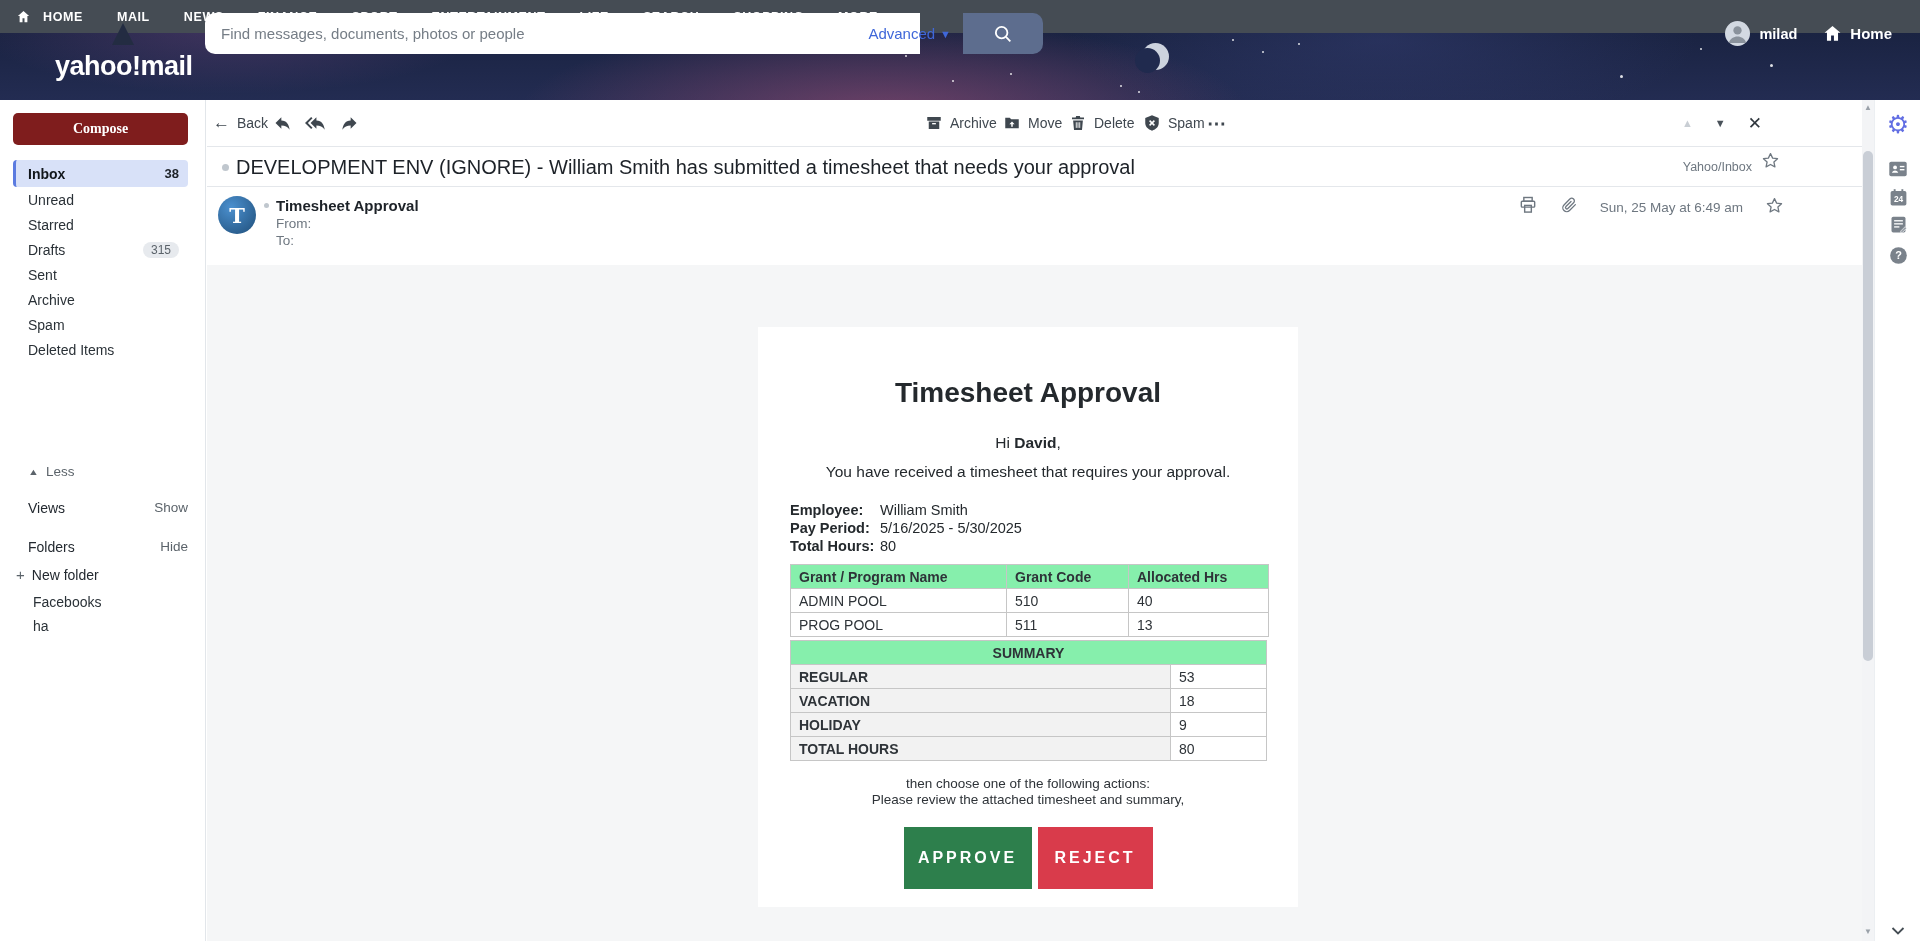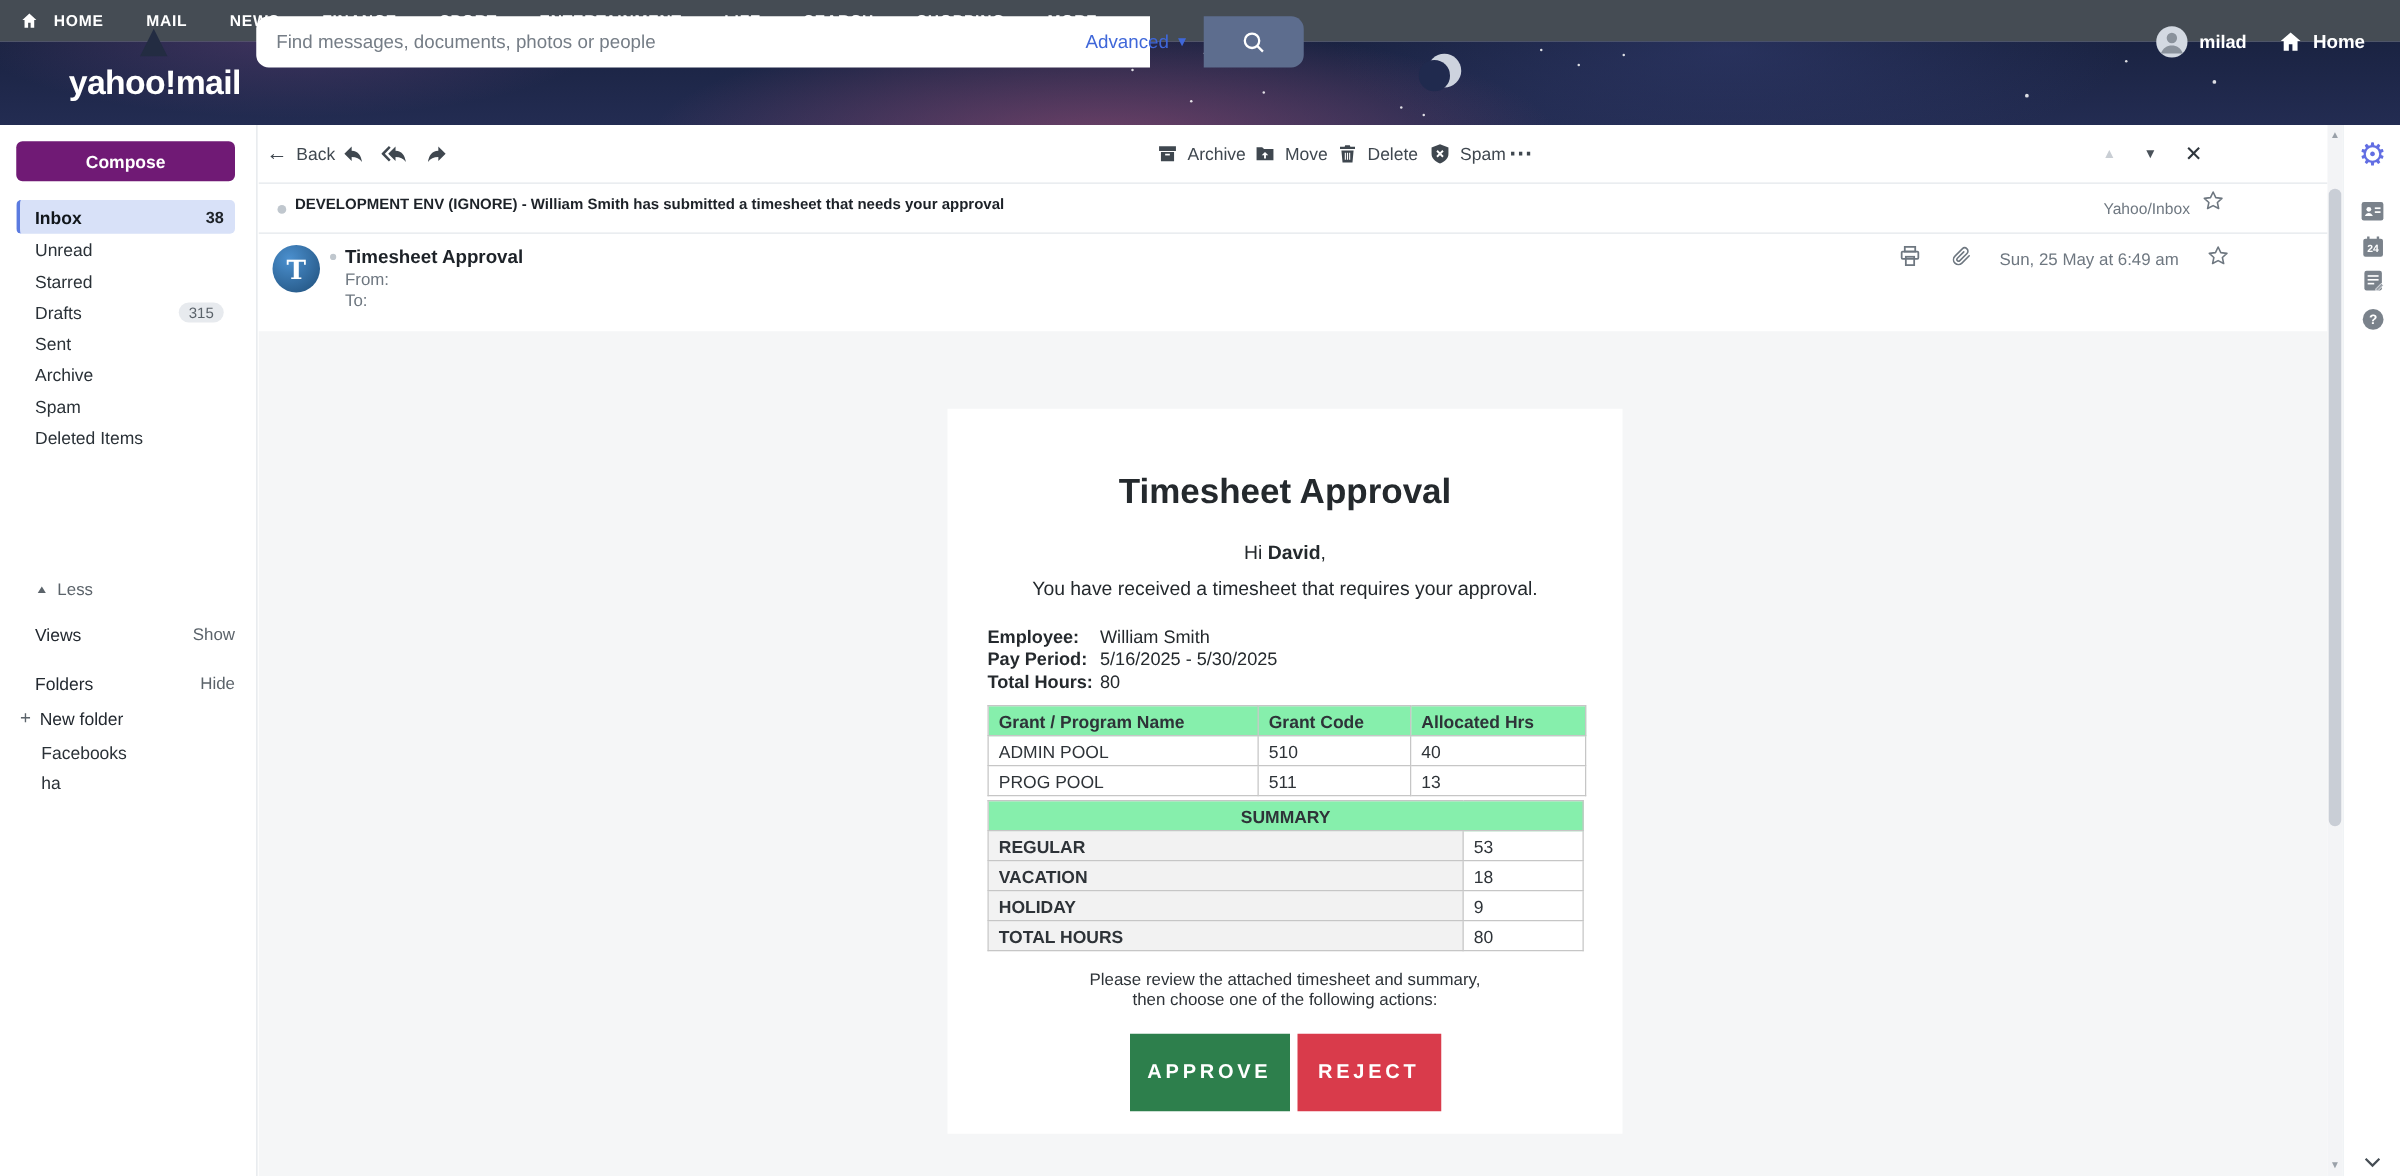--- a/index.html
+++ b/index.html
@@ -37,22 +37,22 @@
                 display:flex; align-items:center; justify-content:center; }
   .userarea { position:absolute; right:28px; top:0; height:67px; display:flex; align-items:center; gap:26px; }
   .user-chip { display:flex; align-items:center; gap:9px; cursor:pointer; }
   .avatar-sm { width:25px; height:25px; border-radius:50%; background:#d3d9e2; display:flex; align-items:center; justify-content:center; overflow:hidden; }
   .user-name { color:#fff; font-size:14.5px; font-weight:bold; }
   .home-chip { display:flex; align-items:center; gap:8px; cursor:pointer; }
   .home-label { color:#fff; font-size:15px; font-weight:bold; }
 
   
   .sidebar { position:absolute; left:0; top:100px; width:206px; height:841px; background:#fff; border-right:1px solid #e2e6ea; }
-  .compose { position:absolute; left:13px; top:13px; width:175px; height:32px; background:#701a75; color:#fff;
-             border:none; border-radius:5px; font-size:14px; font-weight:bold; cursor:pointer; font-family:Liberation Sans, sans-serif; }
+  .compose { position:absolute; left:13px; top:13px; width:175px; height:32px; background:#7f1d1d; color:#fff;
+             border:none; border-radius:5px; font-size:14px; font-weight:bold; cursor:pointer; font-family:Liberation Serif, serif; }
   .folder-list { position:absolute; left:13px; top:60px; width:175px; }
   .side-item { height:25px; display:flex; align-items:center; padding:0 9px 0 15px; font-size:14px; color:#2a3137;
                border-radius:4px; cursor:pointer; }
   .side-item .lbl { flex:1; }
   .side-item.selected { background:#d8e1f8; border-left:3px solid #5b7be0; padding-left:12px; height:27px; font-weight:bold; color:#11161b; }
   .side-item .cnt { font-size:13px; font-weight:bold; color:#1d2228; }
   .side-item .badge { font-size:12px; color:#5b636a; background:#e7eaee; border-radius:9px; padding:1px 8px; }
   .less-row { position:absolute; left:28px; top:364px; font-size:13.5px; color:#5b636a; cursor:pointer; display:flex; gap:7px; align-items:center; }
   .less-row .chevup { font-size:11px; transform:scaleY(.8); }
   .meta-row { position:absolute; left:28px; width:160px; display:flex; justify-content:space-between; font-size:14px; color:#232930; }
@@ -62,21 +62,21 @@
   .custom-list { position:absolute; left:33px; top:490px; width:150px; }
   .custom-item { height:24px; display:flex; align-items:center; font-size:14px; color:#2a3137; cursor:pointer; }
 
   
   .pane { position:absolute; left:207px; top:100px; width:1655px; height:841px; background:#fff; }
   .toolbar { position:absolute; left:0; top:0; width:1655px; height:46px; }
   .tb-item { position:absolute; top:0; height:46px; display:flex; align-items:center; gap:7px; color:#3f474f; font-size:14px; cursor:pointer; }
   .divider { position:absolute; left:0; width:1655px; height:1px; background:#e4e7eb; }
   .subject-row { position:absolute; left:0; top:47px; width:1655px; height:39px; }
   .unread-dot { position:absolute; left:15px; top:17px; width:7px; height:7px; border-radius:50%; background:#c0c7ce; }
-  .subject { position:absolute; left:29px; top:9px; font-size:12px; color:#1d2228; white-space:nowrap;font-weight:bold; }
+  .subject { position:absolute; left:29px; top:9px; font-size:20px; color:#1d2228; white-space:nowrap; }
   .folder-tag { position:absolute; right:110px; top:13px; font-size:12.5px; color:#6e7780; cursor:pointer; }
   .subj-star { position:absolute; right:82px; top:4px; cursor:pointer; }
   .sender-row { position:absolute; left:0; top:87px; width:1655px; height:78px; }
   .t-avatar { position:absolute; left:11px; top:9px; width:38px; height:38px; border-radius:50%;
               background:radial-gradient(circle at 35% 30%, #4b90cf, #1f4e79); display:flex; align-items:center; justify-content:center;
               color:#fff; font-family:"DejaVu Serif", serif; font-size:21px; font-weight:bold; }
   .presence-dot { position:absolute; left:57px; top:16px; width:5px; height:5px; border-radius:50%; background:#c0c7ce; }
   .sender-name { position:absolute; left:69px; top:10px; font-size:15px; font-weight:bold; color:#1d2228; }
   .fromline { position:absolute; left:69px; top:29px; font-size:13.5px; color:#6e7780; }
   .toline   { position:absolute; left:69px; top:46px; font-size:13.5px; color:#6e7780; }
@@ -403,22 +403,22 @@
               <td class="sum-label">HOLIDAY</td>
               <td class="sum-val">9</td>
             </tr>
             <tr>
               <td class="sum-label">TOTAL HOURS</td>
               <td class="sum-val">80</td>
             </tr>
           </tbody>
       </table>
       <div class="outro">
+        <div>then choose one of the following actions:</div>
         <div>Please review the attached timesheet and summary,</div>
-        <div>then choose one of the following actions:</div>
       </div>
       <div class="btn-row">
         <button class="act-btn approve">APPROVE</button>
         <button class="act-btn reject">REJECT</button>
       </div>
     </div>
   </div>
 </section>
 
 <div class="pane-scroll"></div>

